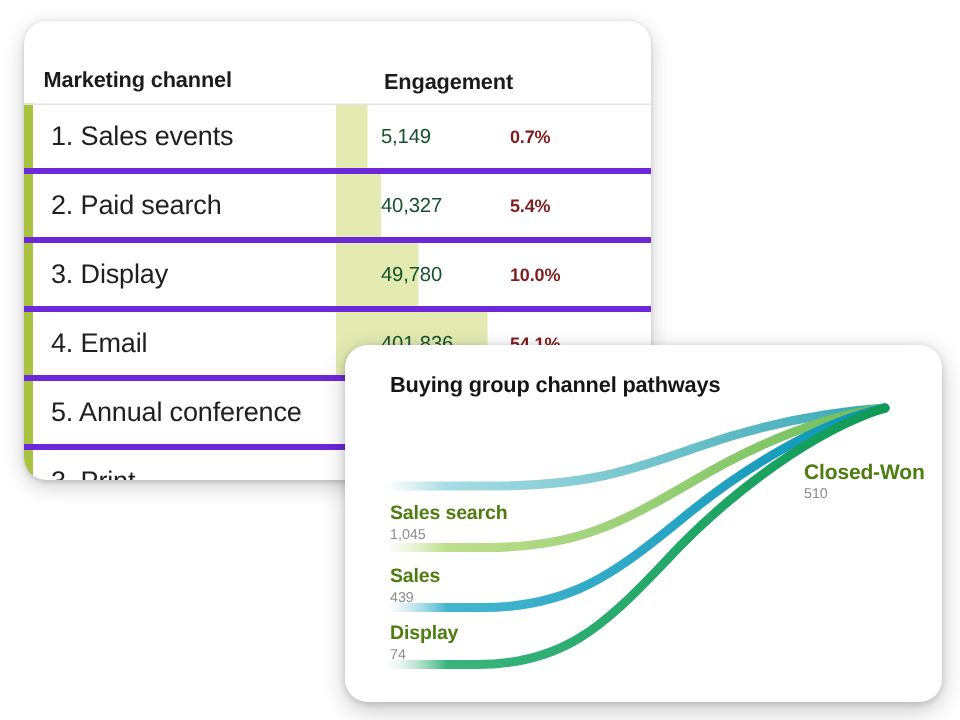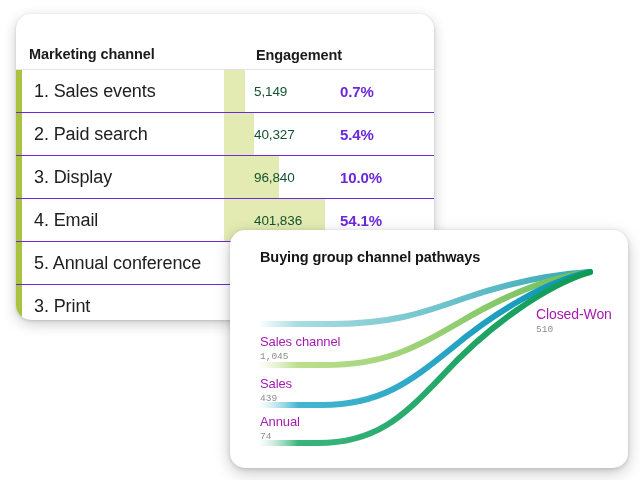--- a/index.html
+++ b/index.html
@@ -67,21 +67,21 @@
   #rows {
     position: absolute;
     left: 0;
     top: 55px;
     right: 0;
     bottom: 0;
   }
   .row {
     position: relative;
     height: 42px;
-    border-top: 1px solid #6d28d9;
+    border-top: 4px solid #6d28d9;
   }
   .row:first-child { border-top: 1px solid #e3e3e3; }
 
   .bar {
     position: absolute;
     left: 208px;
     top: 0;
     bottom: 0;
     background: #e3ebb3;
   }
@@ -103,23 +103,23 @@
     font-size: 13.5px;
     color: #14532d;
     white-space: nowrap;
     letter-spacing: -0.1px;
   }
   .cell-pct {
     position: absolute;
     left: 324px;
     top: 50%;
     transform: translateY(-50%);
-    font-size: 15px;
-    font-weight: 700;
-    color: #6d28d9;
+    font-size: 12px;
+    font-weight: 700;
+    color: #7f1d1d;
     white-space: nowrap;
     letter-spacing: -0.1px;
   }
 
   
   #pathways-card {
     position: absolute;
     left: 230px;
     top: 230px;
     width: 398px;
@@ -141,31 +141,31 @@
   }
   #pathways-svg {
     position: absolute;
     left: 0; top: 0;
     width: 398px;
     height: 238px;
   }
   .path-label {
     position: absolute;
     font-size: 13px;
-    color: #a21caf;
-    letter-spacing: -0.1px;
-    white-space: nowrap;
+    color: #4d7c0f;
+    letter-spacing: -0.1px;
+    white-space: nowrap;
+    font-weight: bold;
   }
   .path-sub {
     position: absolute;
     font-size: 9.5px;
     color: #8d8d8d;
     letter-spacing: 0px;
     white-space: nowrap;
-    font-family: Liberation Mono, monospace;
   }
 </style>
 </head>
 <body>
 
 <div id="channel-card">
 
   <div class="table-head">
     <div class="th channel">Marketing channel</div>
     <div class="th engagement">Engagement</div>
@@ -182,21 +182,21 @@
       </div>
       <div class="row">
         <div class="bar" style="width: 30px; background: rgb(227, 235, 179);"></div>
         <div class="cell-name">2. Paid search</div>
         <div class="cell-value">40,327</div>
         <div class="cell-pct">5.4%</div>
       </div>
       <div class="row">
         <div class="bar" style="width: 55px; background: rgb(227, 235, 179);"></div>
         <div class="cell-name">3. Display</div>
-        <div class="cell-value">96,840</div>
+        <div class="cell-value">49,780</div>
         <div class="cell-pct">10.0%</div>
       </div>
       <div class="row">
         <div class="bar" style="width: 101px; background: rgb(227, 235, 179);"></div>
         <div class="cell-name">4. Email</div>
         <div class="cell-value">401,836</div>
         <div class="cell-pct">54.1%</div>
       </div>
       <div class="row">
         <div class="cell-name">5. Annual conference</div>
@@ -237,24 +237,24 @@
 
     <path d="M 28,94 L 100,94 C 160,94 190,84 235,68 C 275,54 315,45 360,42" fill="none" stroke="url(#fadeTop)" stroke-width="6" stroke-linecap="round"></path>
 
     <path d="M 28,135 L 95,135 C 155,135 185,118 230,92 C 272,67 315,48 360,42" fill="none" stroke="url(#fadeGreen)" stroke-width="6" stroke-linecap="round"></path>
 
     <path d="M 28,175 L 92,175 C 150,175 180,152 222,118 C 265,82 315,52 360,42" fill="none" stroke="url(#fadeBlue)" stroke-width="6" stroke-linecap="round"></path>
 
     <path d="M 28,213 L 88,213 C 145,213 172,188 212,146 C 258,96 315,56 360,42" fill="none" stroke="url(#fadeDarkGreen)" stroke-width="6" stroke-linecap="round"></path>
   </svg>
 
-  <div class="path-label" style="left:30px; top:104px;">Sales channel</div>
+  <div class="path-label" style="left:30px; top:104px;">Sales search</div>
   <div class="path-sub" style="left:30px; top:121px;">1,045</div>
 
   <div class="path-label" style="left:30px; top:146px;">Sales</div>
   <div class="path-sub" style="left:30px; top:163px;">439</div>
 
-  <div class="path-label" style="left:30px; top:184px;">Annual</div>
+  <div class="path-label" style="left:30px; top:184px;">Display</div>
   <div class="path-sub" style="left:30px; top:201px;">74</div>
 
   <div class="path-label" style="left:306px; top:76px; font-size:14px;">Closed-Won</div>
   <div class="path-sub" style="left:306px; top:94px;">510</div>
 </div>
 
 </body></html>

